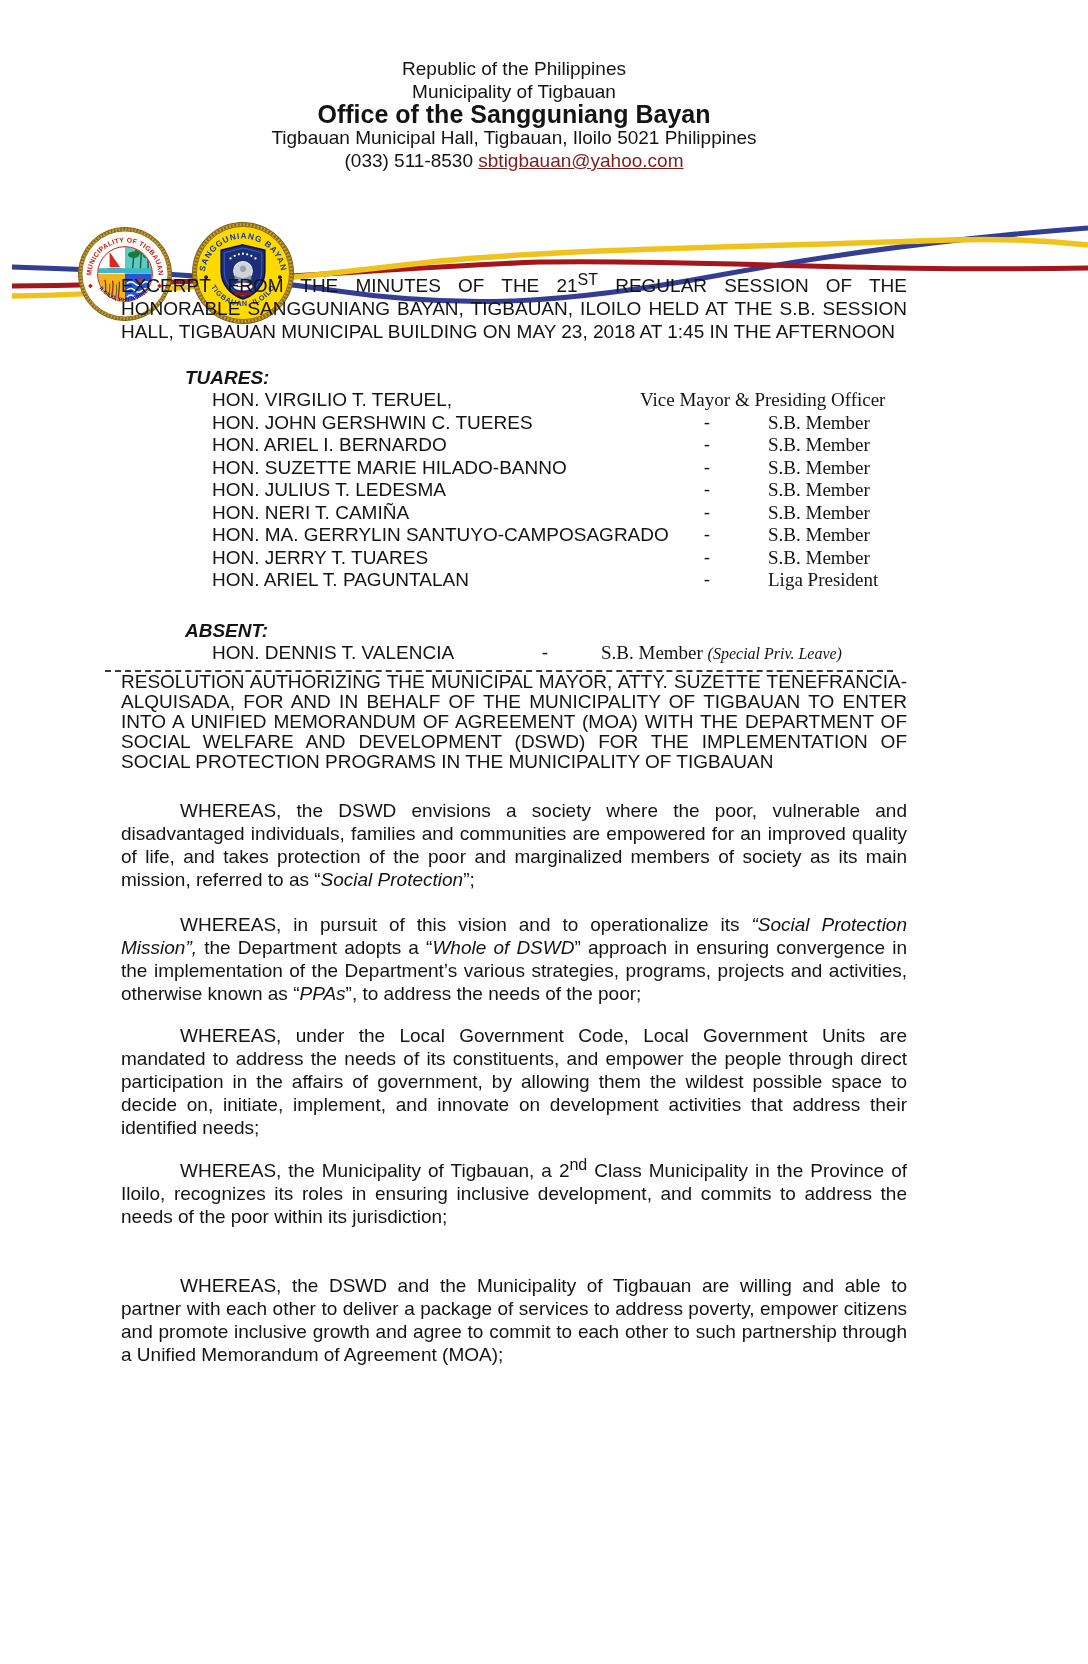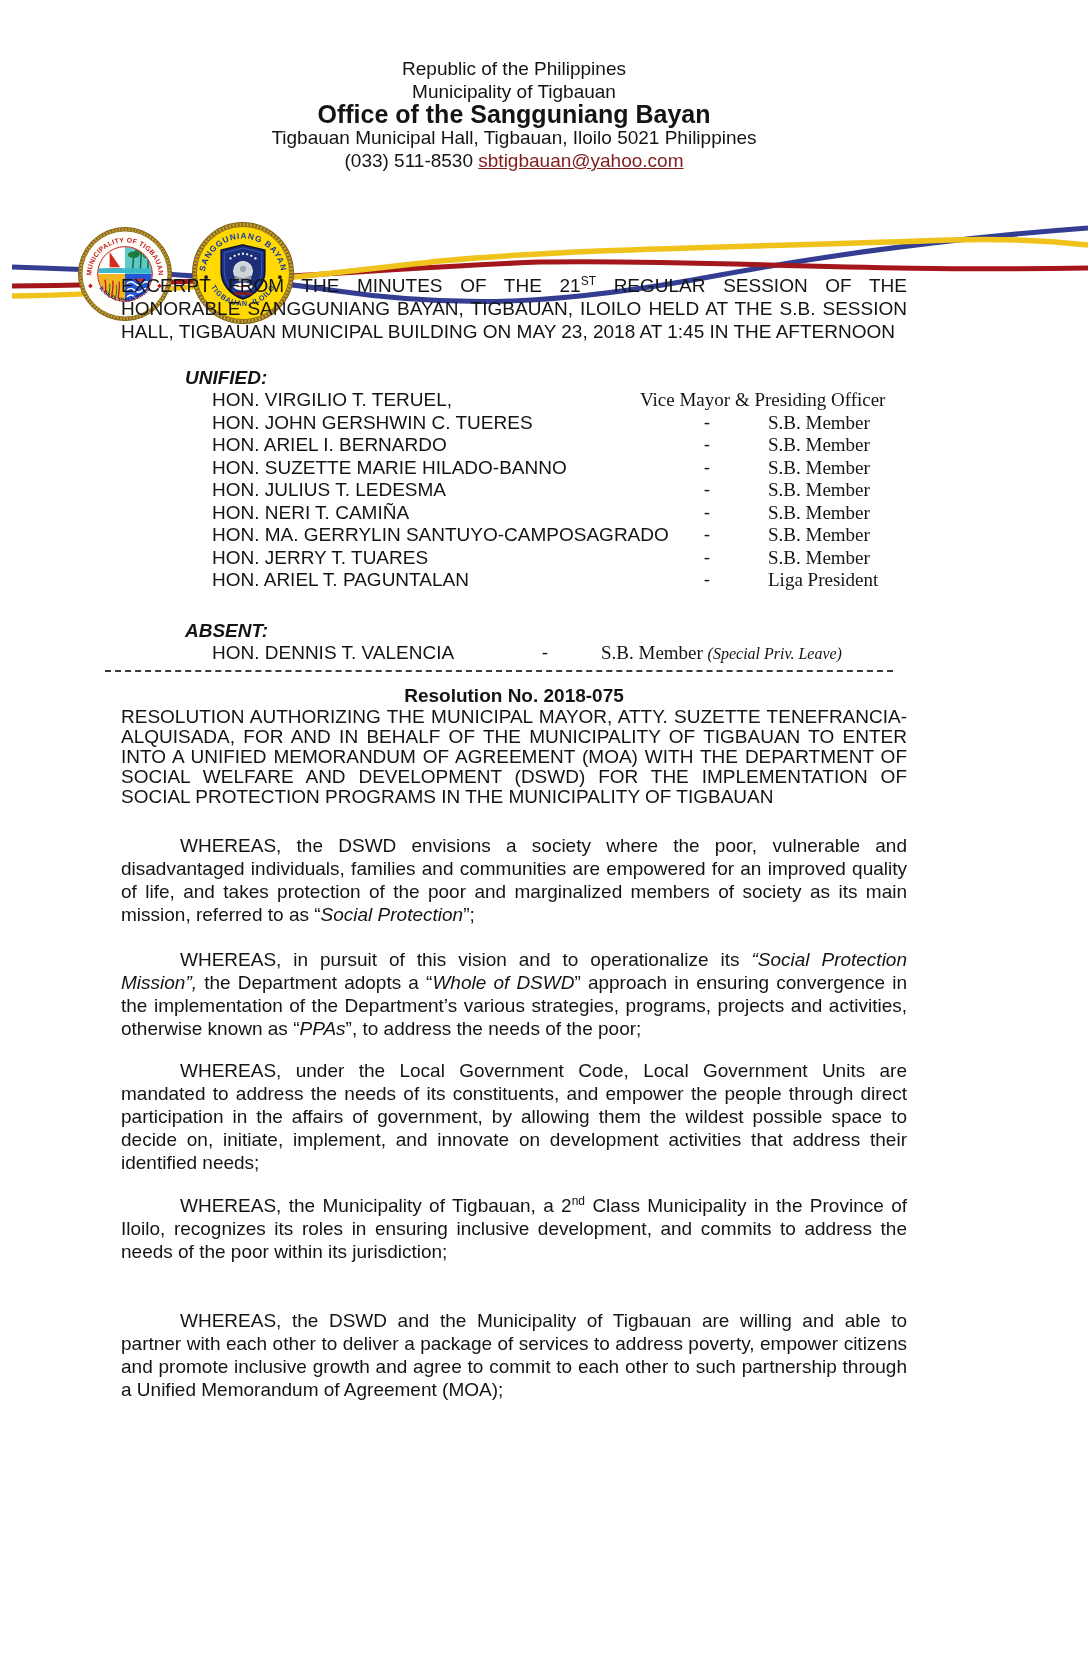--- a/index.html
+++ b/index.html
@@ -15,21 +15,21 @@
   
   .seal { position:absolute; z-index:2; }
   .seal-municipal { left:77px; top:226px; width:96px; height:96px; }
   .seal-sb { left:191px; top:221px; width:104px; height:104px; }
   
   .content { position:relative; z-index:3; margin-left:121px; width:786px; padding-top:57px;
              font-size:19px; line-height:23px; }
   .doc-header { text-align:center; }
   .doc-header .bold { font-weight:bold; font-size:25px; }
   a.email-link { color:#7f1d1d; text-decoration:underline; }
-  sup { font-size:12px; line-height:0; vertical-align:super; }
+  sup { font-size:16px; line-height:0; vertical-align:super; }
 
   .excerpt { margin-top:102px; text-align:justify; }
 
   .present-label, .absent-label { font-weight:bold; font-style:italic; margin-left:64px; }
   .present-label { margin-top:23px; }
   .absent-label  { margin-top:27px; }
 
   .roster-row { position:relative; height:22.5px; line-height:22.5px; }
   .roster-row .r-name { position:absolute; left:91px; white-space:nowrap; }
   .roster-row .r-dash { position:absolute; left:576px; width:20px; text-align:center; }
@@ -164,21 +164,21 @@
       <div class="bold">Office of the Sangguniang Bayan</div>
       <div>Tigbauan Municipal Hall, Tigbauan, Iloilo 5021 Philippines</div>
       <div>
         <span>(033) 511-8530</span>
         <a class="email-link" href="#">sbtigbauan@yahoo.com</a>
       </div>
     </div>
 
     <p class="excerpt"><span>EXCERPT FROM THE MINUTES OF THE 21</span><sup>ST</sup><span>  REGULAR SESSION OF THE HONORABLE SANGGUNIANG  BAYAN, TIGBAUAN, ILOILO HELD AT THE S.B. SESSION HALL, TIGBAUAN MUNICIPAL BUILDING ON MAY 23, 2018 AT 1:45 IN THE AFTERNOON</span></p>
 
-    <div class="present-label">UNIFIED:</div>
+    <div class="present-label">TUARES:</div>
 
     <div class="roster">
       <div class="roster-row row-first">
         <span class="r-name">HON. VIRGILIO T. TERUEL,</span>
         <span class="r-dash"></span>
         <span class="r-pos">Vice Mayor &amp; Presiding Officer</span>
       </div>
       <div class="roster-row">
         <span class="r-name">HON. JOHN GERSHWIN C. TUERES</span>
         <span class="r-dash">-</span>
@@ -223,21 +223,20 @@
 
     <div class="absent-label">ABSENT:</div>
     <div class="roster-row absent-row">
       <span class="r-name">HON. DENNIS T. VALENCIA</span>
       <span class="r-dash">-</span>
       <span class="r-pos"><span>S.B. Member</span> <span class="r-note">(Special Priv. Leave)</span></span>
     </div>
 
     <div class="separator"></div>
 
-    <div class="res-no">Resolution No. 2018-075</div>
 
     <p class="res-title">RESOLUTION AUTHORIZING THE MUNICIPAL MAYOR, ATTY. SUZETTE TENEFRANCIA-ALQUISADA, FOR AND IN BEHALF OF THE MUNICIPALITY OF TIGBAUAN TO ENTER INTO A UNIFIED MEMORANDUM OF AGREEMENT (MOA) WITH THE DEPARTMENT OF SOCIAL WELFARE AND DEVELOPMENT (DSWD) FOR THE IMPLEMENTATION OF SOCIAL PROTECTION PROGRAMS IN THE MUNICIPALITY OF TIGBAUAN</p>
 
     <p class="whereas wp1"><span>WHEREAS, the DSWD envisions a society where the poor, vulnerable and disadvantaged individuals, families and communities are empowered for an improved quality of life, and takes protection of the poor and marginalized members of society as its main mission, referred to as “</span><i>Social Protection</i><span>”;</span></p>
 
     <p class="whereas wp2"><span>WHEREAS, in pursuit of this vision and to operationalize its </span><i>“Social Protection Mission”,</i><span> the Department adopts a “</span><i>Whole of DSWD</i><span>” approach in ensuring convergence in the implementation of the Department’s various strategies, programs, projects and activities, otherwise known as “</span><i>PPAs</i><span>”, to address the needs of the poor;</span></p>
 
     <p class="whereas wp3">WHEREAS, under the Local Government Code, Local Government Units are mandated to address the needs of its constituents, and empower the people through direct participation in the affairs of government, by allowing them the wildest possible space to decide on, initiate, implement, and innovate on development activities that address their identified needs;</p>
 
     <p class="whereas wp4"><span>WHEREAS, the Municipality of Tigbauan, a 2</span><sup>nd</sup><span> Class Municipality in the Province of Iloilo, recognizes its roles in ensuring inclusive development, and commits to address the needs of the poor within its jurisdiction;</span></p>

